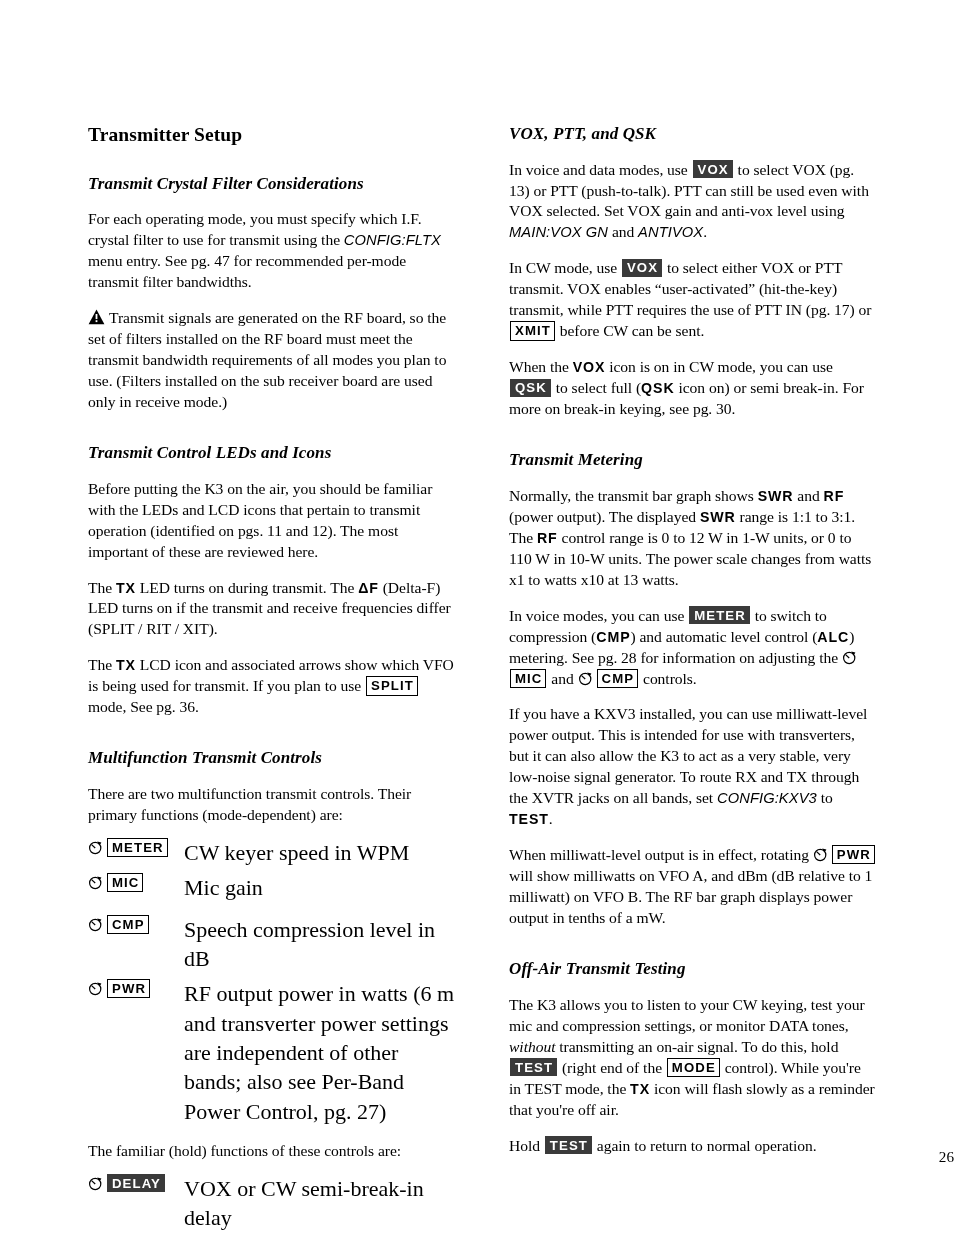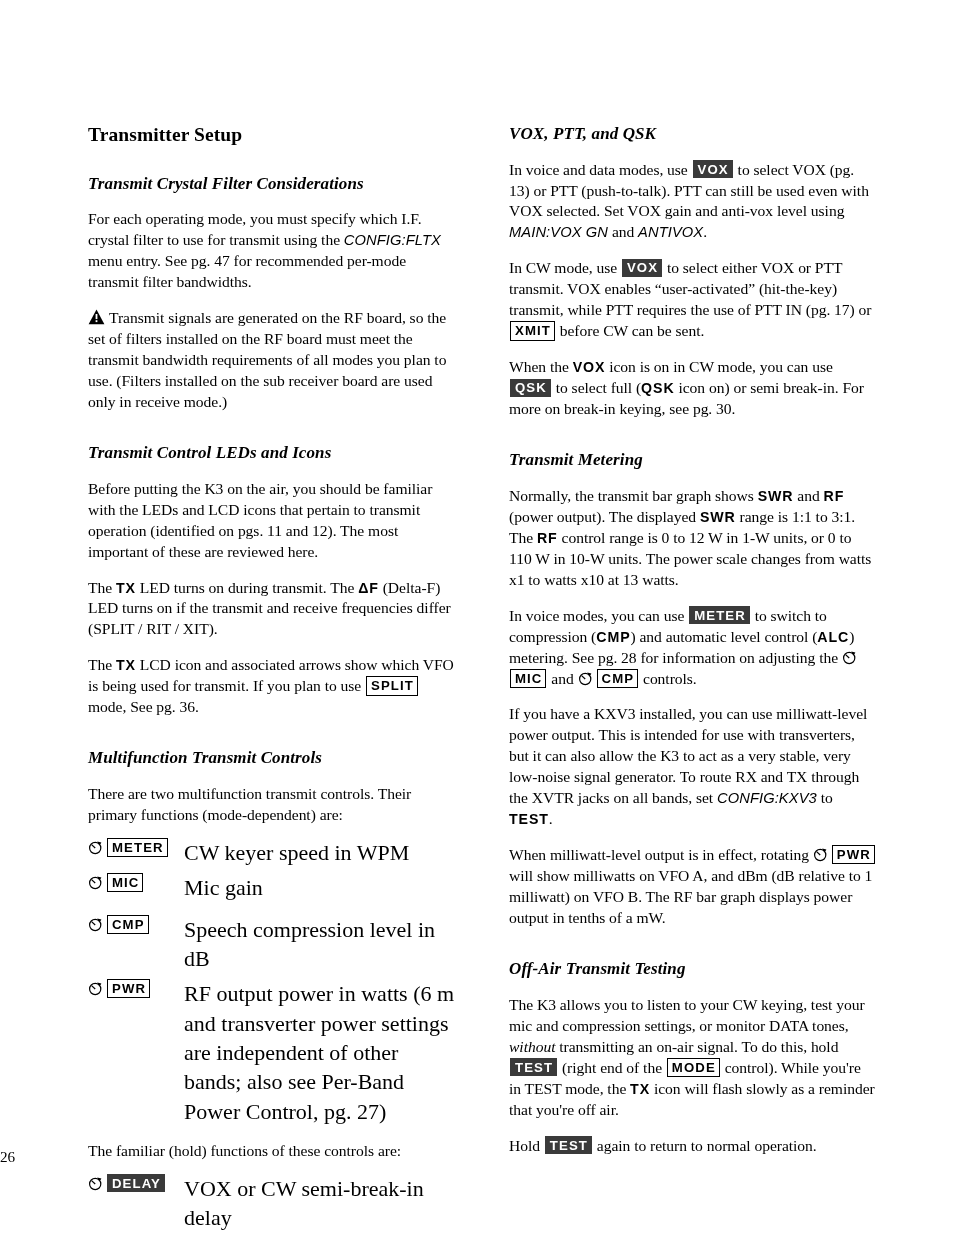--- a/index.html
+++ b/index.html
@@ -155,21 +155,21 @@
     font-size: 22px;
     line-height: 1.335;
     padding-top: 1px;
   }
 
   .folio {
     position: absolute;
     left: 0;
     top: 1148px;
     width: 954px;
-    text-align: left;
+    text-align: right;
     font-size: 15.2px;
     font-family: "Liberation Serif", "DejaVu Serif", serif;
   }
 </style>
 </head>
 <body>
 
 <div class="page">
   <div class="columns">
 

